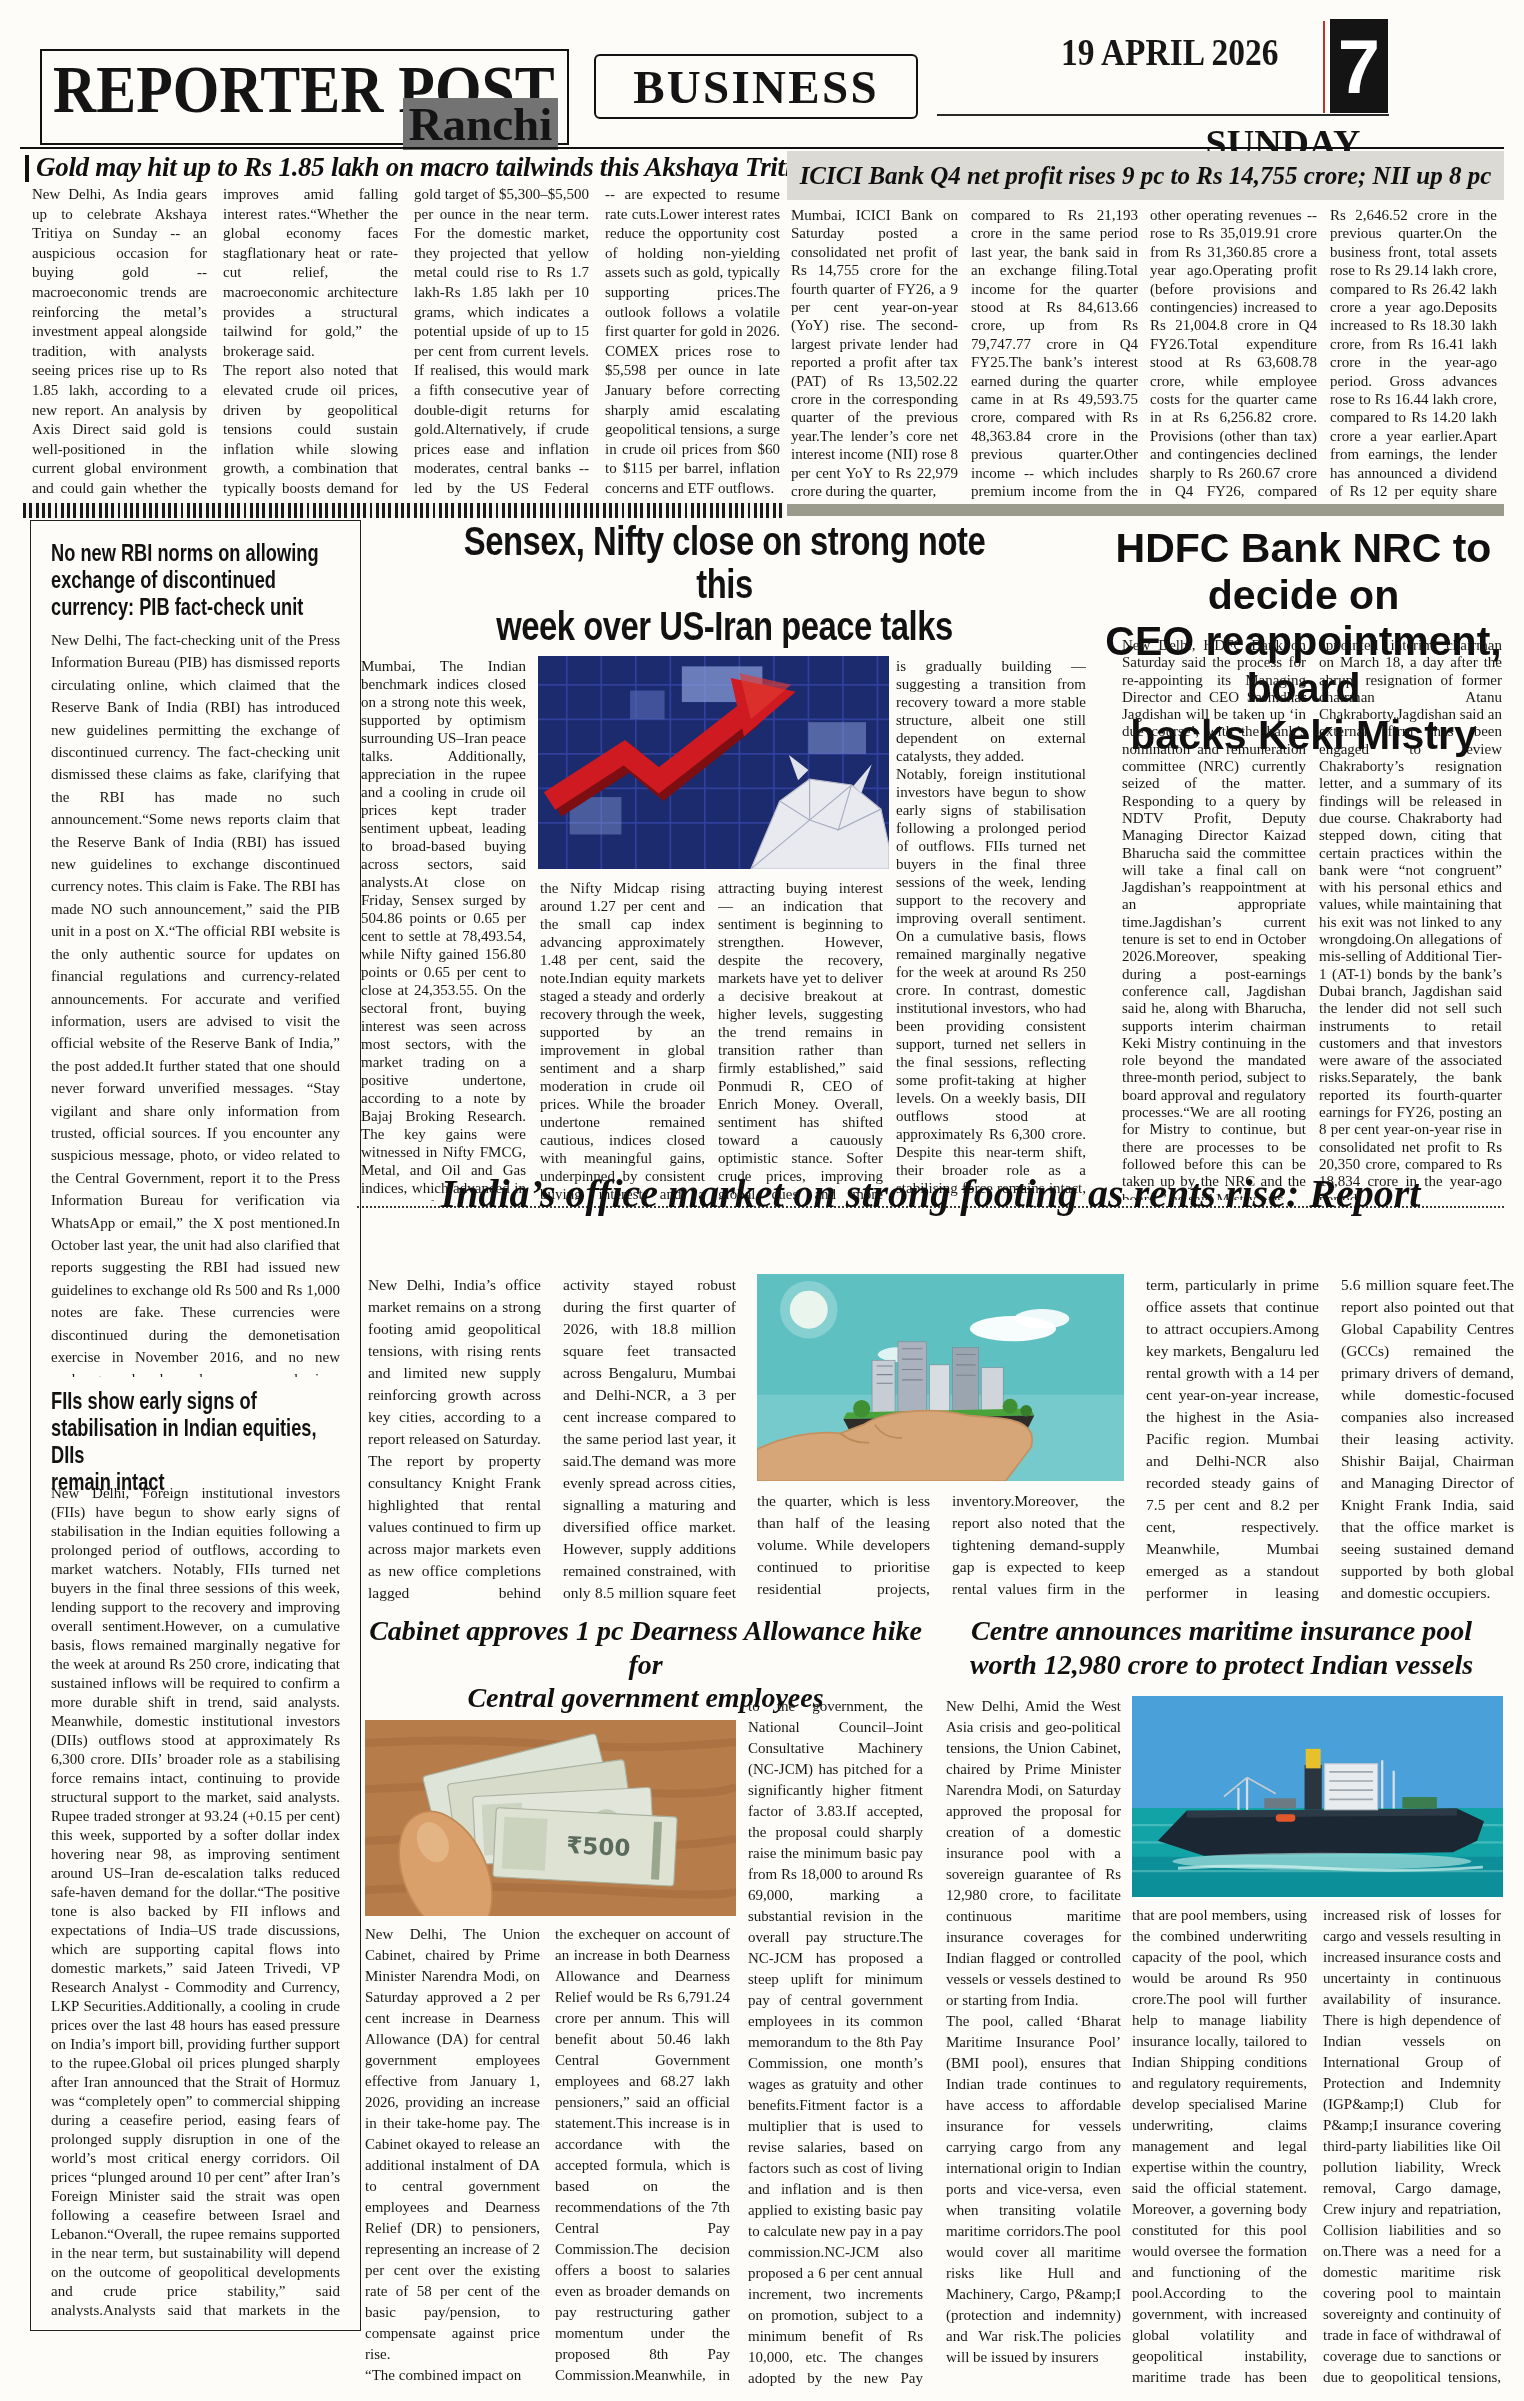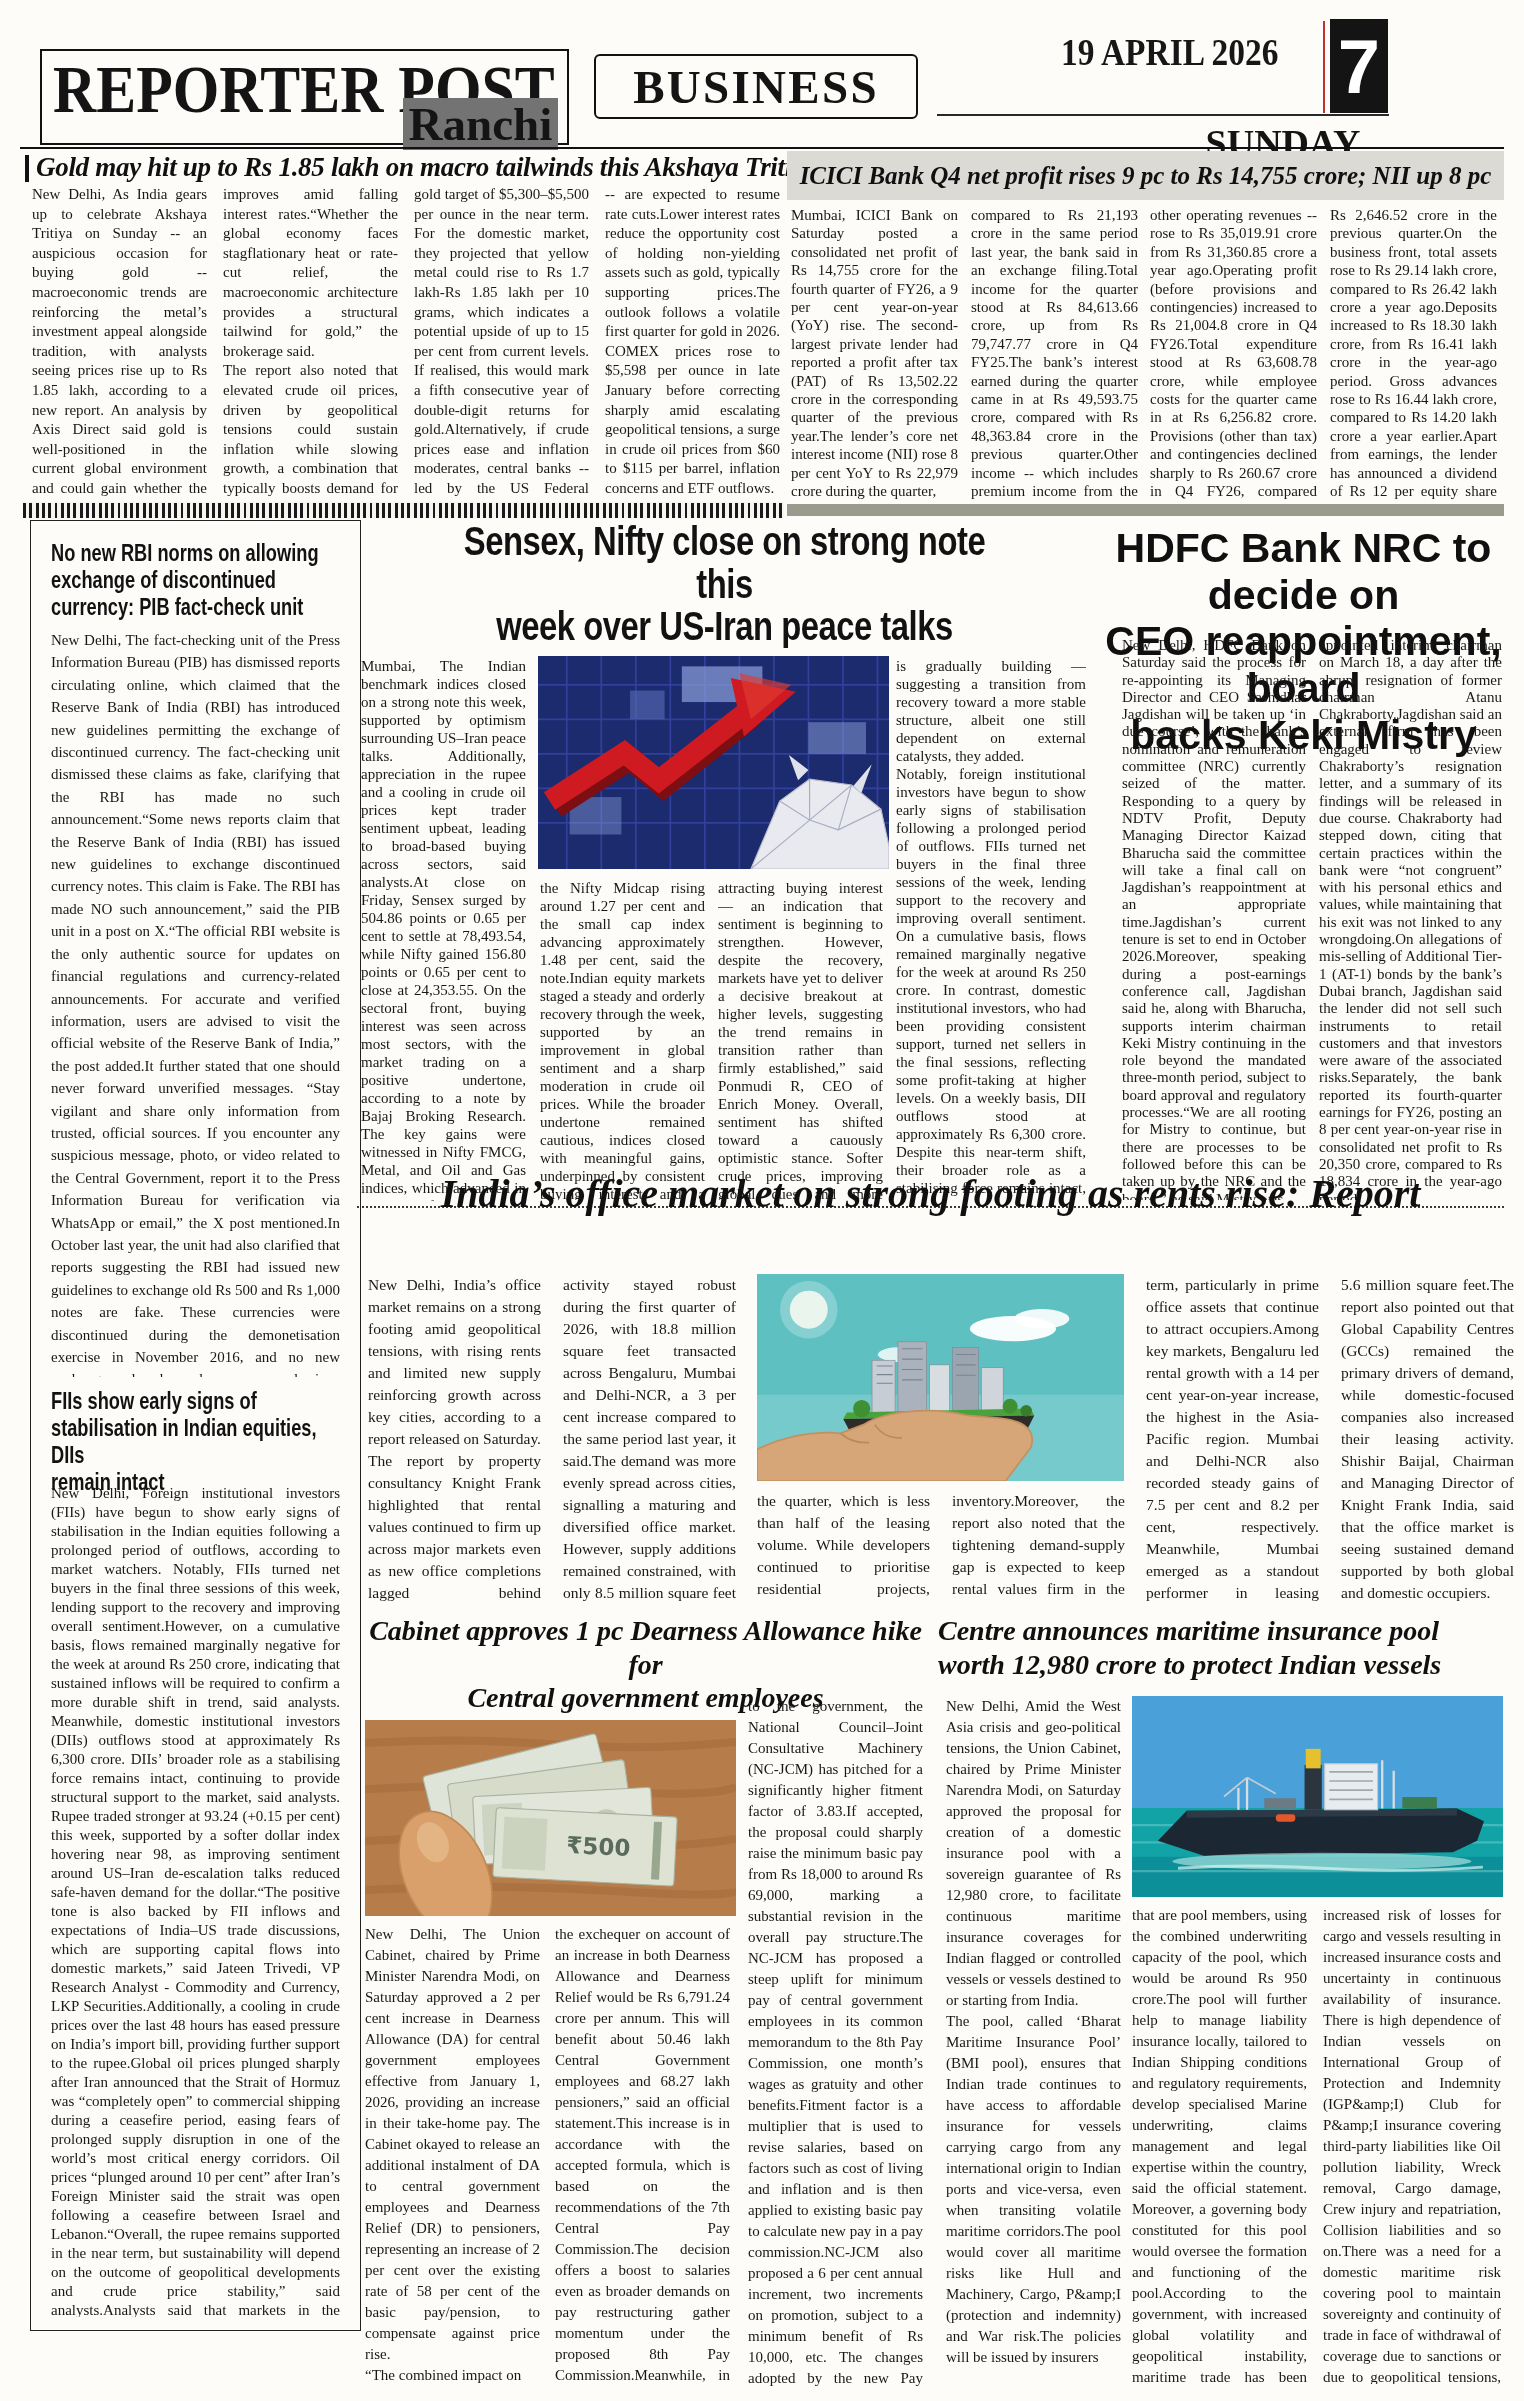--- a/index.html
+++ b/index.html
@@ -158,21 +158,21 @@
     </g>
     <ellipse cx="140" cy="268" rx="72" ry="115" fill="#d9a06b" stroke="#c08955" stroke-width="3" transform="rotate(-24 140 268)"></ellipse>
     <ellipse cx="118" cy="212" rx="26" ry="36" fill="#e4b584" transform="rotate(-24 118 212)"></ellipse>
   </svg>
 </div>
 <div class="bodycol" style="left:365px;top:1924px;width:175px;height:460px;font-size:15px;line-height:21px;">New Delhi, The Union Cabinet, chaired by Prime Minister Narendra Modi, on Saturday approved a 2 per cent increase in Dearness Allowance (DA) for central government employees effective from January 1, 2026, providing an increase in their take-home pay. The Cabinet okayed to release an additional instalment of DA to central government employees and Dearness Relief (DR) to pensioners, representing an increase of 2 per cent over the existing rate of 58 per cent of the basic pay/pension, to compensate against price rise.
 “The combined impact on</div>
 <div class="bodycol" style="left:555px;top:1924px;width:175px;height:460px;font-size:15px;line-height:21px;">the exchequer on account of an increase in both Dearness Allowance and Dearness Relief would be Rs 6,791.24 crore per annum. This will benefit about 50.46 lakh Central Government employees and 68.27 lakh pensioners,” said an official statement.This increase is in accordance with the accepted formula, which is based on the recommendations of the 7th Central Pay Commission.The decision offers a boost to salaries even as broader demands on pay restructuring gather momentum under the proposed 8th Pay Commission.Meanwhile, in a memorandum submitted</div>
 <div class="bodycol" style="left:748px;top:1696px;width:175px;height:690px;font-size:15px;line-height:21px;">to the government, the National Council–Joint Consultative Machinery (NC-JCM) has pitched for a significantly higher fitment factor of 3.83.If accepted, the proposal could sharply raise the minimum basic pay from Rs 18,000 to around Rs 69,000, marking a substantial revision in the overall pay structure.The NC-JCM has proposed a steep uplift for minimum pay of central government employees in its common memorandum to the 8th Pay Commission, one month’s wages as gratuity and other benefits.Fitment factor is a multiplier that is used to revise salaries, based on factors such as cost of living and inflation and is then applied to existing basic pay to calculate new pay in a pay commission.NC-JCM also proposed a 6 per cent annual increment, two increments on promotion, subject to a minimum benefit of Rs 10,000, etc. The changes adopted by the new Pay Commission would affect over 50 lakh central employees and nearly 65 lakh pensioners.</div>
 
-<div class="abs hl-italic" style="left:938px;top:1614px;width:567px;font-size:28px;line-height:1.2;white-space:pre-line;">Centre announces maritime insurance pool
+<div class="abs hl-italic" style="left:938px;top:1614px;width:567px;font-size:28px;line-height:1.2;text-align:center;white-space:pre-line;">Centre announces maritime insurance pool
 worth 12,980 crore to protect Indian vessels</div>
 <div class="bodycol" style="left:946px;top:1696px;width:175px;height:690px;font-size:15px;line-height:21px;">New Delhi,  Amid the West Asia crisis and geo-political tensions, the Union Cabinet, chaired by Prime Minister Narendra Modi, on Saturday approved the proposal for creation of a domestic insurance pool with a sovereign guarantee of Rs 12,980 crore, to facilitate continuous maritime insurance coverages for Indian flagged or controlled vessels or vessels destined to or starting from India.
 The pool, called ‘Bharat Maritime Insurance Pool’ (BMI pool), ensures that Indian trade continues to have access to affordable insurance for vessels carrying cargo from any international origin to Indian ports and vice-versa, even when transiting volatile maritime corridors.The pool would cover all maritime risks like Hull and Machinery, Cargo, P&amp;amp;I (protection and indemnity) and War risk.The policies will be issued by insurers</div>
 <div class="img-frame" style="left:1132px;top:1696px;width:371px;height:201px;">
   <svg width="371" height="201" viewBox="0 0 645 350" preserveAspectRatio="none">
     <rect width="645" height="195" fill="#4aa0d8"></rect>
     <rect y="195" width="645" height="155" fill="#12a3a6"></rect>
     <rect y="280" width="645" height="70" fill="#0d8f99"></rect>
     <path d="M0 225 H645 M0 255 H645 M0 305 H645" stroke="#7fd6d2" stroke-width="4" opacity="0.45"></path>
     <path d="M45,252 L95,200 L565,196 L612,218 L600,252 L558,272 L125,278 Z" fill="#1b2733"></path>

